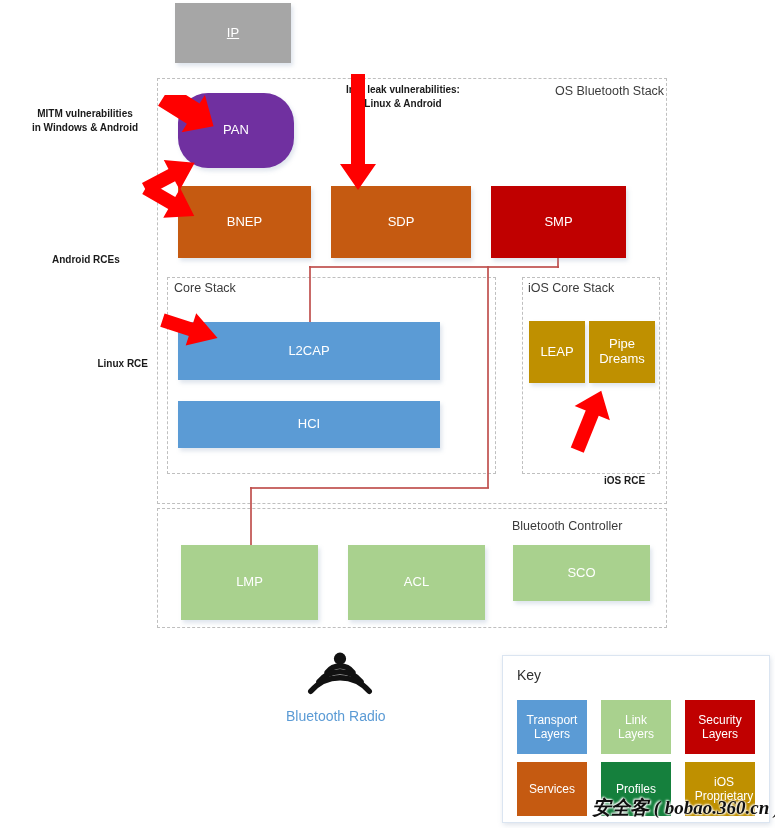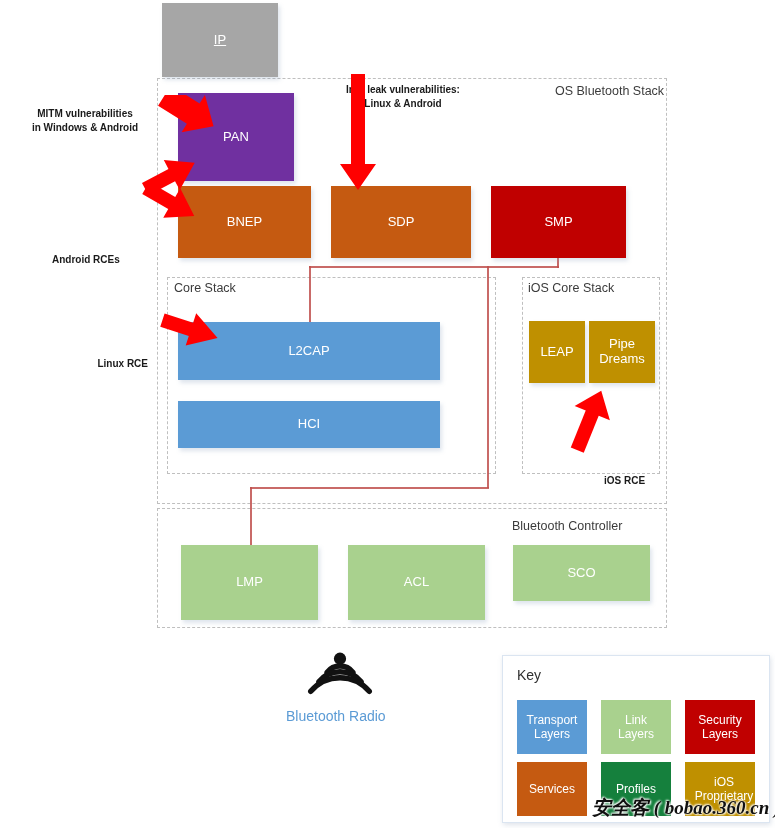--- a/index.html
+++ b/index.html
@@ -145,25 +145,25 @@
   <div class="group-label" style="left:512px; top:519px;">Bluetooth Controller</div>
 
   <div class="conn v" style="left:557px; top:258px; height:10px;"></div>
   <div class="conn h" style="left:309px; top:266px; width:250px;"></div>
   <div class="conn v" style="left:309px; top:266px; height:58px;"></div>
 
   <div class="conn v" style="left:487px; top:266px; height:222px;"></div>
   <div class="conn h" style="left:250px; top:487px; width:239px;"></div>
   <div class="conn v" style="left:250px; top:487px; height:58px;"></div>
 
-  <div class="box gray" style="left:162px; top:3px; width:116px; height:74px;text-decoration:underline;">
+  <div class="box gray" style="left:175px; top:3px; width:116px; height:60px;text-decoration:underline;">
     <span>IP</span>
   </div>
 
-  <div class="box purple" style="left:178px; top:93px; width:116px; height:88px;">
+  <div class="box purple" style="left:178px; top:93px; width:116px; height:75px;border-radius:30px;">
     <span>PAN</span>
   </div>
 
   <div class="box orange" style="left:178px; top:186px; width:133px; height:72px;">
     <span>BNEP</span>
   </div>
 
   <div class="box orange" style="left:331px; top:186px; width:140px; height:72px;">
     <span>SDP</span>
   </div>

